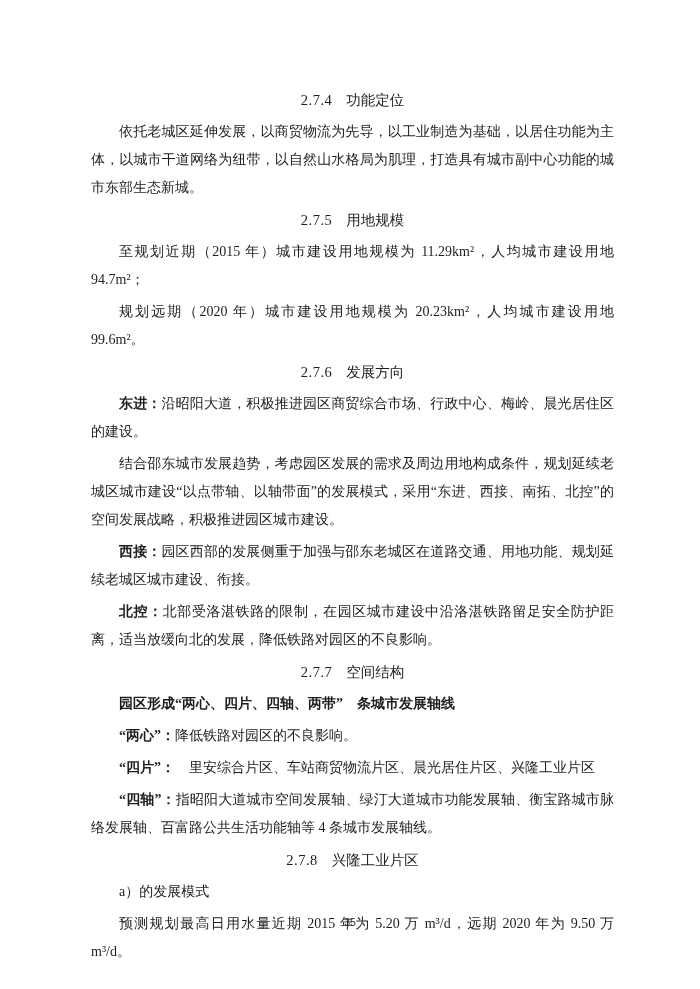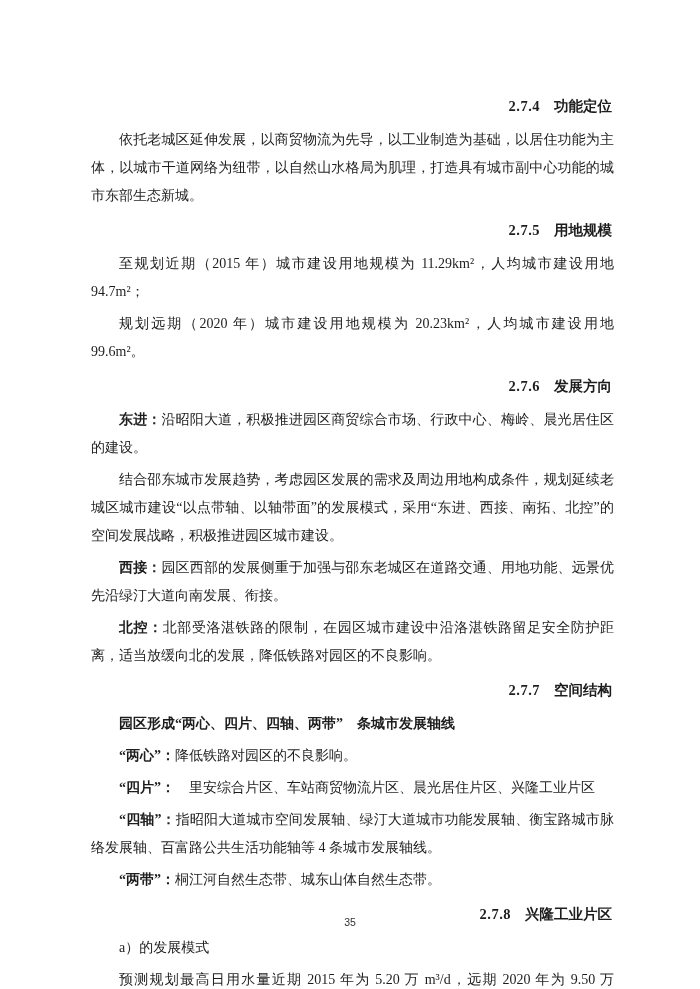--- a/index.html
+++ b/index.html
@@ -27,25 +27,25 @@
   .doc-body {
     position: absolute;
     top: 86px;
     left: 87px;
     right: 82px;
     font-size: 14px;
     line-height: 28px;
     text-align: justify;
   }
   .sec-heading {
-    margin: 6px;
+    margin: 0;
     font-size: 14.5px;
-    font-weight: bold;
+    font-weight: normal;
     line-height: 28px;
-    text-align: right;
+    text-align: center;
   }
   .sec-heading .num { margin-right: 14px; letter-spacing: 0.5px; }
   .para {
     margin: 4px;
     text-indent: 2em;
   }
   .para .lead { font-weight: bold; }
   .para.emph { font-weight: bold; }
   .page-footer {
     position: absolute;
@@ -75,31 +75,30 @@
       <span class="num">2.7.5</span><span>用地规模</span>
     </h3>
     <p class="para"><span>至规划近期（2015 年）城市建设用地规模为 11.29km²，人均城市建设用地 94.7m²；</span></p>
     <p class="para"><span>规划远期（2020 年）城市建设用地规模为 20.23km²，人均城市建设用地 99.6m²。</span></p>
 
     <h3 class="sec-heading">
       <span class="num">2.7.6</span><span>发展方向</span>
     </h3>
     <p class="para"><span class="lead">东进：</span><span>沿昭阳大道，积极推进园区商贸综合市场、行政中心、梅岭、晨光居住区的建设。</span></p>
     <p class="para"><span>结合邵东城市发展趋势，考虑园区发展的需求及周边用地构成条件，规划延续老城区城市建设“以点带轴、以轴带面”的发展模式，采用“东进、西接、南拓、北控”的空间发展战略，积极推进园区城市建设。</span></p>
-    <p class="para"><span class="lead">西接：</span><span>园区西部的发展侧重于加强与邵东老城区在道路交通、用地功能、远景优先沿绿汀大道向南发展、衔接。</span></p>
+    <p class="para"><span class="lead">西接：</span><span>园区西部的发展侧重于加强与邵东老城区在道路交通、用地功能、规划延续老城区城市建设、衔接。</span></p>
     <p class="para"><span class="lead">北控：</span><span>北部受洛湛铁路的限制，在园区城市建设中沿洛湛铁路留足安全防护距离，适当放缓向北的发展，降低铁路对园区的不良影响。</span></p>
 
     <h3 class="sec-heading">
       <span class="num">2.7.7</span><span>空间结构</span>
     </h3>
     <p class="para emph"><span>园区形成“两心、四片、四轴、两带”　条城市发展轴线</span></p>
     <p class="para"><span class="lead">“两心”：</span><span>降低铁路对园区的不良影响。</span></p>
     <p class="para"><span class="lead">“四片”：</span><span>　里安综合片区、车站商贸物流片区、晨光居住片区、兴隆工业片区</span></p>
     <p class="para"><span class="lead">“四轴”：</span><span>指昭阳大道城市空间发展轴、绿汀大道城市功能发展轴、衡宝路城市脉络发展轴、百富路公共生活功能轴等 4 条城市发展轴线。</span></p>
-    <p class="para"><span class="lead">“两带”：</span><span>桐江河自然生态带、城东山体自然生态带。</span></p>
 
     <h3 class="sec-heading">
       <span class="num">2.7.8</span><span>兴隆工业片区</span>
     </h3>
     <p class="para"><span>a）的发展模式</span></p>
     <p class="para"><span>预测规划最高日用水量近期 2015 年为 5.20 万 m³/d，远期 2020 年为 9.50 万 m³/d。</span></p>
 
   </div>
 
   <div class="page-footer">

